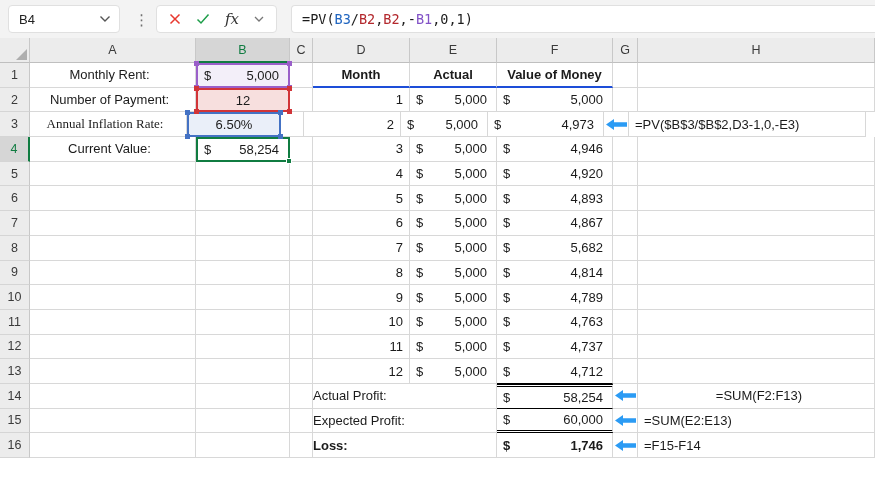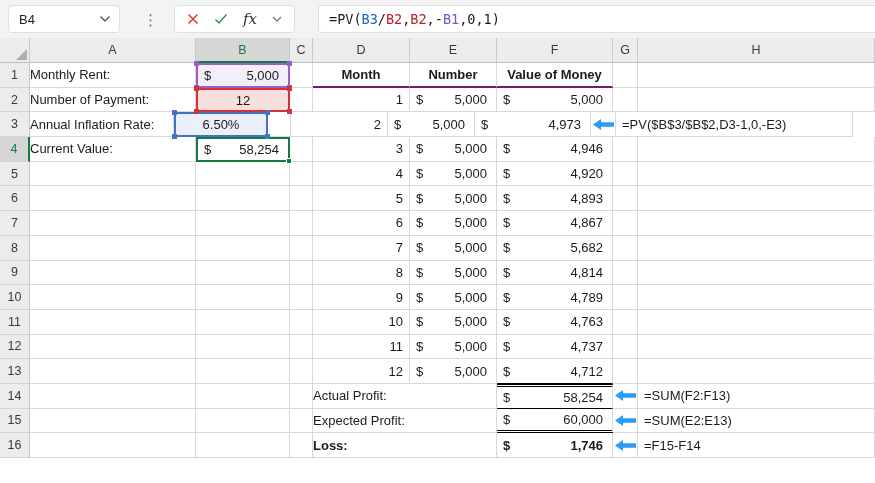--- a/index.html
+++ b/index.html
@@ -8,21 +8,21 @@
     --pbrd:#9A5FC9; --pfill:#F3EFF9;
     --rbrd:#D13438; --rfill:#F7DFDE;
     --bbrd:#4472C4; --bfill:#EAEFF9;
     --arrow:#2B9BF4;
     --fblue:#2065C0; --fred:#B3282D; --fpurple:#8252C7;
   }
   *{margin:0;padding:0;box-sizing:border-box}
   body{width:875px;height:483px;overflow:hidden;background:#fff;
        font-family:"Liberation Sans",sans-serif;-webkit-font-smoothing:antialiased}
   
-  .topbar{height:38px;background:#F3F3F3;display:flex;align-items:center;padding:0 0 0 8px;gap:23px}
+  .topbar{height:38px;background:#F3F3F3;display:flex;align-items:center;padding:0 0 0 8px;gap:14px}
   .namebox{width:112px;height:28px;background:#fff;border:1px solid #E0E0E0;border-radius:4px;
            display:flex;align-items:center;justify-content:space-between;padding:0 8px 0 10px;
            font-size:13px;color:#222}
   .vdots{color:#707070;font-size:15px;width:8px;text-align:center;line-height:1;user-select:none}
   .fb-buttons{height:28px;background:#fff;border:1px solid #E0E0E0;border-radius:4px;
               display:flex;align-items:center;gap:15px;padding:0 12px}
   .btn-fx{font-family:"DejaVu Serif",serif;font-style:italic;font-size:15px;color:#333;line-height:1}
   .fb-input{flex:1;height:28px;background:#fff;border:1px solid #E0E0E0;border-radius:4px 0 0 4px;border-right:none;
             display:flex;align-items:center;padding-left:10px;
             font-family:"DejaVu Sans Mono",monospace;font-size:13.5px;color:#1b1b1b;white-space:pre}
@@ -35,25 +35,25 @@
   .chd.selh{background:#D6D6D6;color:var(--green);border-bottom:2px solid var(--green)}
   .corner{width:30px;position:relative;background:#ECECEC;border-right:1px solid #C8C8C8;border-bottom:1px solid #BFBFBF;flex-shrink:0}
   .corner .tri{position:absolute;right:2px;bottom:2px;width:0;height:0;
                border-left:11px solid transparent;border-bottom:11px solid #AEAEAE}
   .r{display:flex;height:24.7px}
   .rh{width:30px;background:#ECECEC;border-right:1px solid #C8C8C8;border-bottom:1px solid #D5D5D5;
       display:flex;align-items:center;justify-content:center;font-size:12.5px;color:#3a3a3a;flex-shrink:0}
   .rh.selh{background:#D6D6D6;color:var(--green);border-right:2px solid var(--green)}
   .c{background:#fff;border-right:1px solid var(--grid);border-bottom:1px solid var(--grid);
      display:flex;align-items:center;font-size:13px;color:#1b1b1b;overflow:visible;flex-shrink:0;position:relative}
-  .lbl{justify-content:flex-start;padding-right:6px;white-space:nowrap}
+  .lbl{justify-content:center;padding-right:6px;white-space:nowrap}
   .num{justify-content:flex-end;padding-right:6px}
   .ctr{justify-content:center}
   .acct{justify-content:space-between;padding:0 9px 0 6px}
-  .th{justify-content:center;font-weight:bold;border-bottom:2px solid #701a75}
+  .th{justify-content:center;font-weight:bold;border-bottom:2px solid #1d4ed8}
   .frm{justify-content:flex-start;padding-left:6px;white-space:nowrap}
   .arrowc{justify-content:center}
   .spanlbl{padding-right:6px;white-space:nowrap}
   .b{font-weight:bold}
   .bb1{border-bottom:1px solid #000}
   .bt2{border-top:3px double #000}
   .bb2{border-bottom:3px double #000}
   .hlP{background:var(--pfill);border:2px solid var(--pbrd)}
   .hlR{background:var(--rfill);border:2px solid var(--rbrd)}
   .hlB{background:var(--bfill);border:2px solid var(--bbrd)}
@@ -114,21 +114,21 @@
         <span class="hd tl"></span>
         <span class="hd tr"></span>
         <span class="hd bl"></span>
         <span class="hd br"></span>
       </div>
       <div class="c " style="width: 23px;"></div>
       <div class="c th" style="width: 97px;">
         <span>Month</span>
       </div>
       <div class="c th" style="width: 87px;">
-        <span>Number</span>
+        <span>Actual</span>
       </div>
       <div class="c th" style="width: 116px;">
         <span>Value of Money</span>
       </div>
       <div class="c " style="width: 25px;"></div>
       <div class="c " style="width: 237px;"></div>
     </div>
     <div class="r">
       <div class="rh">2</div>
       <div class="c lbl" style="width: 166px;">
@@ -151,21 +151,21 @@
       </div>
       <div class="c acct" style="width: 116px;">
         <span>$</span>
         <span>5,000</span>
       </div>
       <div class="c " style="width: 25px;"></div>
       <div class="c " style="width: 237px;"></div>
     </div>
     <div class="r">
       <div class="rh">3</div>
-      <div class="c lbl" style="width: 144px;">
+      <div class="c lbl" style="width: 157px; font-family: Liberation Serif, serif;">
         <span>Annual Inflation Rate:</span>
       </div>
       <div class="c ctr hlB" style="width: 94px;">
         <span>6.50%</span>
         <span class="hd tl"></span>
         <span class="hd tr"></span>
         <span class="hd bl"></span>
         <span class="hd br"></span>
       </div>
       <div class="c " style="width: 23px;"></div>
@@ -395,21 +395,21 @@
       </div>
       <div class="c acct bt2 bb1" style="width: 116px;">
         <span>$</span>
         <span>58,254</span>
       </div>
       <div class="c arrowc" style="width: 25px;">
         <svg width="21" height="11" viewBox="0 0 21 11">
           <polygon points="0,5.5 8,0 8,3.2 21,3.2 21,7.8 8,7.8 8,11" fill="#2B9BF4"></polygon>
         </svg>
       </div>
-      <div class="c frm" style="width: 237px;">
+      <div class="c frm" style="width: 237px; justify-content: center;">
         <span>=SUM(F2:F13)</span>
       </div>
     </div>
     <div class="r">
       <div class="rh">15</div>
       <div class="c " style="width: 166px;"></div>
       <div class="c " style="width: 94px;"></div>
       <div class="c " style="width: 23px;"></div>
       <div class="c spanlbl" style="width: 184px;">
         <span>Expected Profit:</span>

